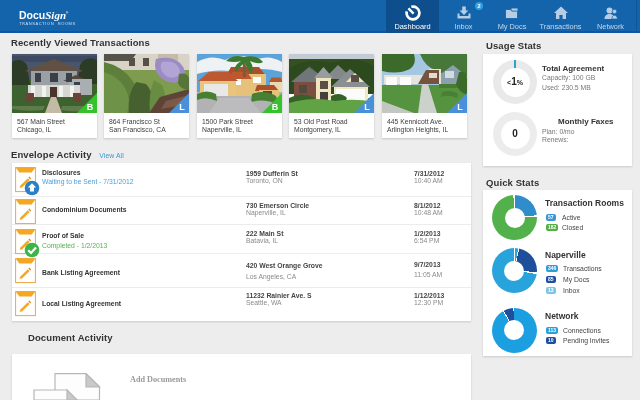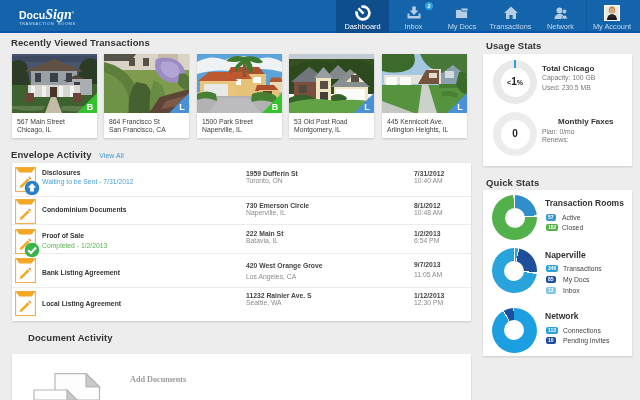--- a/index.html
+++ b/index.html
@@ -4,21 +4,21 @@
 <style>
 * { margin:0; padding:0; box-sizing:border-box; }
 html,body { width:640px; height:400px; overflow:hidden; }
 body { font-family:"Liberation Sans", sans-serif; background:#ededed; position:relative; }
 .abs { position:absolute; }
 
 
 .topbar { position:absolute; left:0; top:0; width:640px; height:33px; background:#1464ac; border-bottom:2px solid #0d55a6; }
 .logo { position:absolute; left:19px; top:8px; color:#fff; }
 .logo .main { font-size:10.5px; font-weight:bold; letter-spacing:0; line-height:10px; }
-.logo .main .script { font-family:"Liberation Serif", serif; font-style:italic; font-weight:bold; font-size:14px; }
+.logo .main .script { font-family:"Liberation Serif", serif; font-style:italic; font-weight:bold; font-size:11px; }
 .logo .main sup { font-size:3px; }
 .logo .sub { font-size:4px; letter-spacing:0.6px; color:#cfe0f0; margin-top:1px; }
 .nav { position:absolute; right:3px; top:0; height:33px; display:flex; }
 .navitem { width:49px; height:33px; display:flex; flex-direction:column; align-items:center; padding-top:5px; color:#a9c6e2; }
 .navitem .nlabel { font-size:7.4px; margin-top:1px; }
 .navitem.active { background:#0f4e8c; color:#fff; width:53px; }
 .navitem .nlabel { color:#c3d8ec; }
 .navitem.active .nlabel { color:#fff; }
 .navitem .icon { width:16px; height:16px; position:relative; }
 .sep { width:1px; height:33px; background:#0f5598; }
@@ -110,33 +110,20 @@
         <svg width="16" height="16" viewBox="0 0 16 16">
           <circle cx="6.5" cy="5.5" r="3" fill="#b6cde6"></circle>
           <path d="M1.5 14 c0-3.2 2.2-5 5-5 s5 1.8 5 5 Z" fill="#b6cde6"></path>
           <circle cx="11.5" cy="6.5" r="2.2" fill="#b6cde6" stroke="#1464ac" stroke-width="0.7"></circle>
           <path d="M8.8 14 c0-2.4 1.2-3.8 2.7-3.8 s2.9 1.4 2.9 3.8 Z" fill="#b6cde6" stroke="#1464ac" stroke-width="0.7"></path>
         </svg>
       </div>
       <div class="nlabel">Network</div>
     </div>
     <div class="sep"></div>
-    <div class="navitem" style="width:50px;">
-      <div class="icon">
-        <svg width="16" height="16" viewBox="0 0 16 16">
-          <rect width="16" height="16" fill="#fdfdfd"></rect>
-          <rect x="1.2" y="1.2" width="13.6" height="13.6" fill="#e8e6e0"></rect>
-          <path d="M3 15 c0-3.6 2.2-5.8 5-5.8 s5 2.2 5 5.8 Z" fill="#191719"></path>
-          <ellipse cx="8" cy="5.8" rx="2.4" ry="2.9" fill="#d3a983"></ellipse>
-          <path d="M5 8 C4.2 3.2 6 1.4 8 1.4 c2 0 3.8 1.8 3 6.6 l-0.8-0.2 c0.4-3.4-0.2-4.6-2.2-4.6 s-2.6 1.2-2.2 4.6 Z" fill="#b98a46"></path>
-          <path d="M4.5 10.5 l7 0 l-1 2.5 l-5 0 Z" fill="#2a2629"></path>
-        </svg>
-      </div>
-      <div class="nlabel">My Account</div>
-    </div>
   </div>
 </div>
 
 <h2 style="left:11px; top:37px;">Recently Viewed Transactions</h2>
 <h2 style="left:11px; top:148.5px;">Envelope Activity <span style="font-weight:normal;color:#3b97d3;font-size:6.8px;margin-left:5px;font-weight:normal;">View All</span></h2>
 <h2 style="left:11px; top:331.5px;padding-left:17px;">Document Activity</h2>
 <h2 style="left:486px; top:39.5px;">Usage Stats</h2>
 <h2 style="left:486px; top:176.5px;">Quick Stats</h2>
 
 <div class="card" style="left:12px;">
@@ -365,21 +352,21 @@
     </g>
   </svg>
   <div class="abs" style="left:118px; top:21px; font-size:8.2px; font-weight:bold; color:#9a9a9a;font-family:Liberation Serif, serif;">Add Documents</div>
 </div>
 
 <div class="panel" id="usagepanel">
   <div class="donut" style="left:10px; top:60px; width:44px; height:44px; background:conic-gradient(from -2.25deg, #2e9fd4 0 4.5deg, #e9e9e9 4.5deg 360deg); top:6px; left:10px;">
     <div class="hole" style="inset:7.5px;"></div>
   </div>
   <div class="gaugetext" style="left:10px; top:22px; width:44px; font-size:10px;"><span style="font-size:7px;">&lt;</span>1<span style="font-size:7px;">%</span></div>
-  <div class="ulabel-b" style="left:59px; top:10px;">Total Chicago</div>
+  <div class="ulabel-b" style="left:59px; top:10px;">Total Agreement</div>
   <div class="ulabel" style="left:59px; top:20px;">Capacity: 100 GB</div>
   <div class="ulabel" style="left:59px; top:30px;">Used: 230.5 MB</div>
 
   <div class="donut" style="left:10px; top:58px; width:44px; height:44px; background:#ececec;">
     <div class="hole" style="inset:7.5px;"></div>
   </div>
   <div class="gaugetext" style="left:10px; top:74px; width:44px; font-size:10px;">0</div>
   <div class="ulabel-b" style="left:75px; top:63px;">Monthly Faxes</div>
   <div class="ulabel" style="left:59px; top:74px;">Plan: 0/mo</div>
   <div class="ulabel" style="left:59px; top:82px;">Renews:</div>

